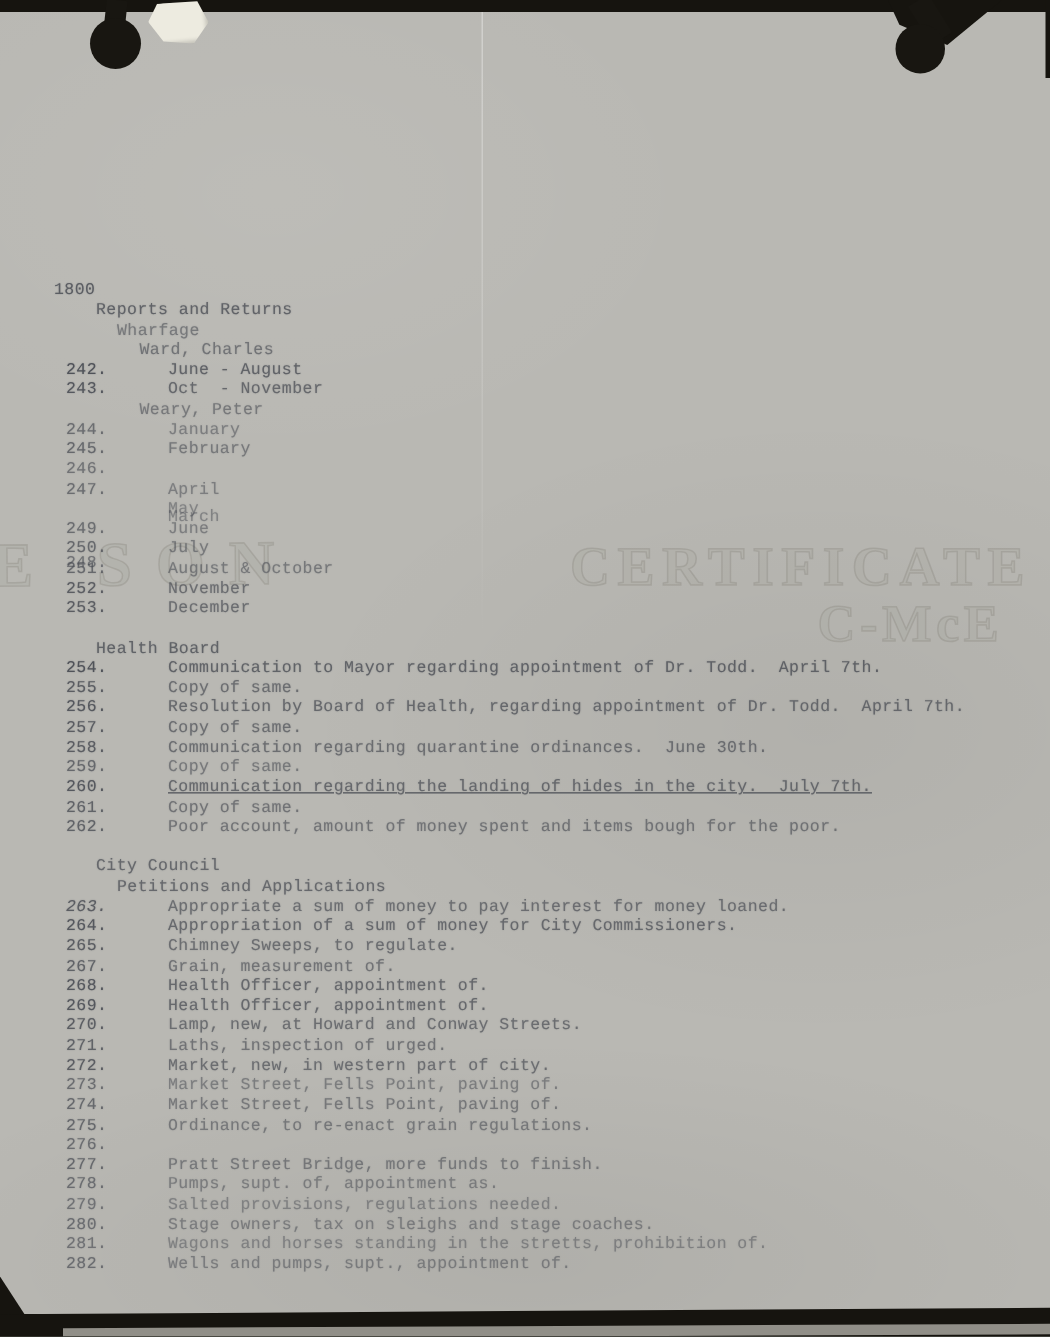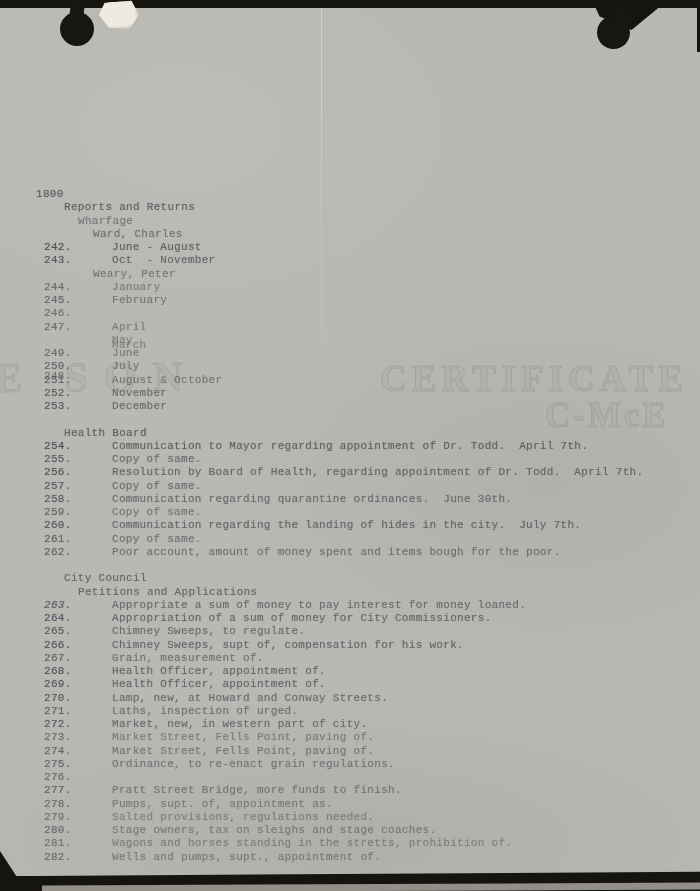--- a/index.html
+++ b/index.html
@@ -99,30 +99,29 @@
         <div class="row"><span class="num" style="opacity: 0.85;">252.</span><span class="txt" style="left: 112px; opacity: 0.7;">November</span></div>
         <div class="row"><span class="num" style="opacity: 0.85;">253.</span><span class="txt" style="left: 112px; opacity: 0.7;">December</span></div>
         <div class="row"></div>
         <div class="row"><span class="txt" style="left: 64px; opacity: 0.8;">Health Board</span></div>
         <div class="row"><span class="num" style="opacity: 0.95;">254.</span><span class="txt" style="left: 112px; opacity: 0.8;">Communication to Mayor regarding appointment of Dr. Todd.  April 7th.</span></div>
         <div class="row"><span class="num" style="opacity: 0.85;">255.</span><span class="txt" style="left: 112px; opacity: 0.7;">Copy of same.</span></div>
         <div class="row"><span class="num" style="opacity: 0.9;">256.</span><span class="txt" style="left: 112px; opacity: 0.75;">Resolution by Board of Health, regarding appointment of Dr. Todd.  April 7th.</span></div>
         <div class="row"><span class="num" style="opacity: 0.85;">257.</span><span class="txt" style="left: 112px; opacity: 0.7;">Copy of same.</span></div>
         <div class="row"><span class="num" style="opacity: 0.85;">258.</span><span class="txt" style="left: 112px; opacity: 0.7;">Communication regarding quarantine ordinances.  June 30th.</span></div>
         <div class="row"><span class="num" style="opacity: 0.75;">259.</span><span class="txt" style="left: 112px; opacity: 0.6;">Copy of same.</span></div>
-        <div class="row"><span class="num" style="opacity: 0.9;">260.</span><span class="txt" style="left: 112px; opacity: 0.75;">Communication regarding the landing of hides in the city.  July 7th.</span></div>
+        <div class="row"><span class="num" style="opacity: 0.9;">260.</span><span class="txt" style="left: 112px; opacity: 0.75; text-decoration: underline;">Communication regarding the landing of hides in the city.  July 7th.</span></div>
         <div class="row"><span class="num" style="opacity: 0.8;">261.</span><span class="txt" style="left: 112px; opacity: 0.65;">Copy of same.</span></div>
         <div class="row"><span class="num" style="opacity: 0.8;">262.</span><span class="txt" style="left: 112px; opacity: 0.65;">Poor account, amount of money spent and items bough for the poor.</span></div>
         <div class="row"></div>
         <div class="row"><span class="txt" style="left: 64px; opacity: 0.75;">City Council</span></div>
         <div class="row"><span class="txt" style="left: 78px; opacity: 0.75;">Petitions and Applications</span></div>
         <div class="row"><span class="num" style="opacity: 0.85; font-style: italic;">263.</span><span class="txt" style="left: 112px; opacity: 0.7;">Appropriate a sum of money to pay interest for money loaned.</span></div>
         <div class="row"><span class="num" style="opacity: 0.9; text-align: center;">264.</span><span class="txt" style="left: 112px; opacity: 0.75;">Appropriation of a sum of money for City Commissioners.</span></div>
         <div class="row"><span class="num" style="opacity: 0.85;">265.</span><span class="txt" style="left: 112px; opacity: 0.7;">Chimney Sweeps, to regulate.</span></div>
-        <div class="row"><span class="num" style="opacity: 0.9;">266.</span><span class="txt" style="left: 112px; opacity: 0.75;">Chimney Sweeps, supt of, compensation for his work.</span></div>
         <div class="row"><span class="num" style="opacity: 0.8;">267.</span><span class="txt" style="left: 112px; opacity: 0.65;">Grain, measurement of.</span></div>
         <div class="row"><span class="num" style="opacity: 0.9;">268.</span><span class="txt" style="left: 112px; opacity: 0.75;">Health Officer, appointment of.</span></div>
         <div class="row"><span class="num" style="opacity: 0.9;">269.</span><span class="txt" style="left: 112px; opacity: 0.75;">Health Officer, appointment of.</span></div>
         <div class="row"><span class="num" style="opacity: 0.85;">270.</span><span class="txt" style="left: 112px; opacity: 0.7;">Lamp, new, at Howard and Conway Streets.</span></div>
         <div class="row"><span class="num" style="opacity: 0.8;">271.</span><span class="txt" style="left: 112px; opacity: 0.65;">Laths, inspection of urged.</span></div>
         <div class="row"><span class="num" style="opacity: 0.85;">272.</span><span class="txt" style="left: 112px; opacity: 0.7;">Market, new, in western part of city.</span></div>
         <div class="row"><span class="num" style="opacity: 0.7;">273.</span><span class="txt" style="left: 112px; opacity: 0.55;">Market Street, Fells Point, paving of.</span></div>
         <div class="row"><span class="num" style="opacity: 0.75;">274.</span><span class="txt" style="left: 112px; opacity: 0.6;">Market Street, Fells Point, paving of.</span></div>
         <div class="row"><span class="num" style="opacity: 0.75;">275.</span><span class="txt" style="left: 112px; opacity: 0.6;">Ordinance, to re-enact grain regulations.</span></div>
         <div class="row"><span class="num" style="opacity: 0.7;">276.</span></div>

